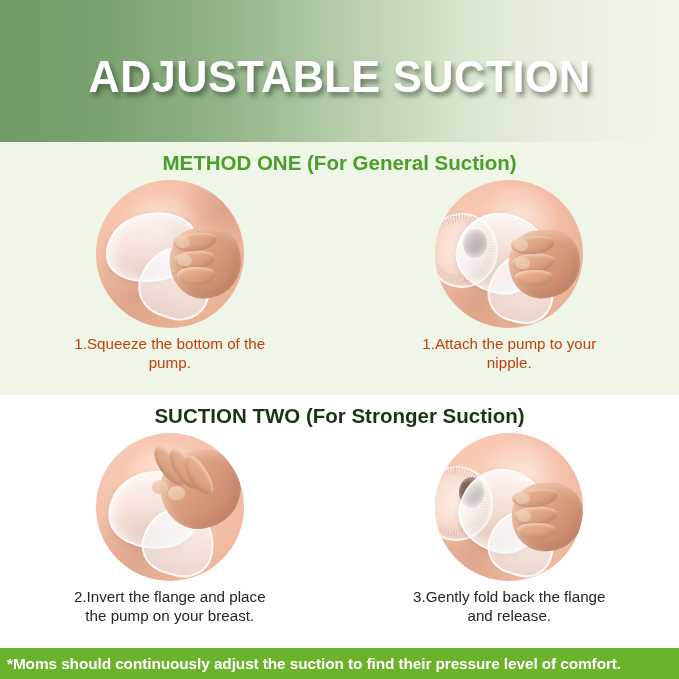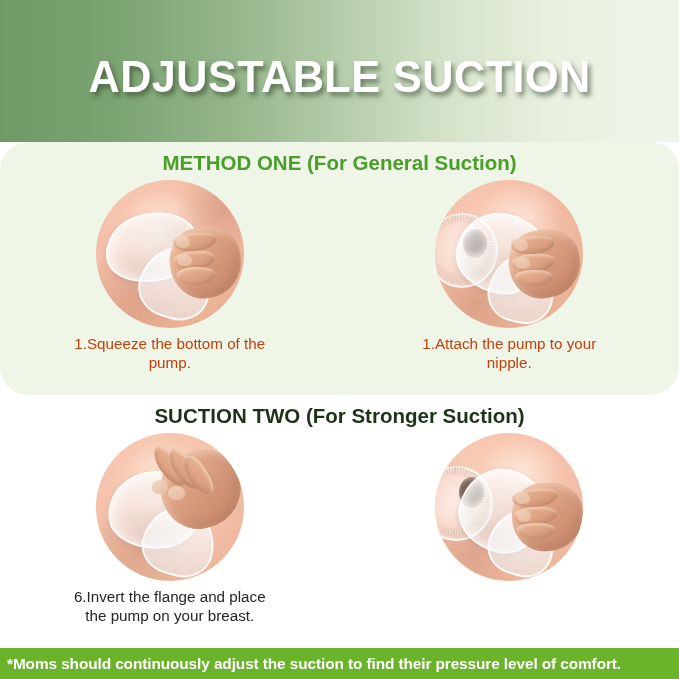--- a/index.html
+++ b/index.html
@@ -50,21 +50,20 @@
     white-space: nowrap;
     margin-top: 12px;
   }
 
   
   .method-section {
     position: relative;
     display: flex;
     flex-direction: column;
     align-items: center;
-    border-radius: 28px;
   }
   .section-one {
     background: #eff5e7;
     height: 253px;
   }
   .section-two {
     background: #ffffff;
     height: 253px;
   }
   .section-heading {
@@ -266,40 +265,41 @@
           <div class="skin-sh" style="left:-8%;top:48%;width:72%;height:66%;"></div>
           <div class="pump" style="left:8%;top:26%;width:62%;height:50%;transform:rotate(-6deg);"></div>
           <div class="pump-neck" style="left:32%;top:50%;width:46%;height:44%;transform:rotate(16deg);"></div>
           <div class="hand" style="left:44%;top:12%;width:54%;height:52%;transform:rotate(-16deg);"></div>
           <div class="finger" style="left:34%;top:16%;width:32%;height:13%;transform:rotate(54deg);"></div>
           <div class="finger" style="left:44%;top:18%;width:32%;height:13%;transform:rotate(56deg);"></div>
           <div class="finger" style="left:54%;top:22%;width:30%;height:13%;transform:rotate(58deg);"></div>
           <div class="nail" style="left:38%;top:32%;width:11%;height:9%;"></div>
           <div class="nail" style="left:49%;top:36%;width:11%;height:9%;"></div>
         </div>
-        <div class="caption caption-dark">6.Invert the flange and place the pump on your breast.</div>
+        <div class="caption caption-dark">2.Invert the flange and place the pump on your breast.</div>
       </div>
 
 
       <div class="step">
         <div class="photo-circle">
           <div class="skin-hi" style="left:28%;top:4%;width:60%;height:50%;"></div>
           <div class="skin-sh" style="left:-10%;top:50%;width:72%;height:64%;"></div>
           <div class="flange" style="left:-10%;top:22%;width:46%;height:48%;"></div>
           <div class="flange-ridges" style="left:-10%;top:22%;width:46%;height:48%;"></div>
           <div class="nipple" style="left:16%;top:30%;width:17%;height:21%;"></div>
           <div class="pump" style="left:16%;top:24%;width:56%;height:54%;transform:rotate(12deg);"></div>
           <div class="pump-neck" style="left:36%;top:52%;width:42%;height:42%;transform:rotate(18deg);"></div>
           <div class="hand" style="left:52%;top:34%;width:48%;height:46%;transform:rotate(-4deg);"></div>
           <div class="finger" style="left:52%;top:38%;width:31%;height:12%;transform:rotate(-6deg);"></div>
           <div class="finger" style="left:53%;top:50%;width:29%;height:12%;transform:rotate(-3deg);"></div>
           <div class="finger" style="left:55%;top:61%;width:26%;height:11%;transform:rotate(-1deg);"></div>
           <div class="nail" style="left:54%;top:40%;width:10%;height:8%;"></div>
           <div class="nail" style="left:55%;top:52%;width:10%;height:8%;"></div>
         </div>
+        <div class="caption caption-dark">3.Gently fold back the flange and release.</div>
       </div>
 
     </div>
   </div>
 
   <div class="footer-band">
     <div class="footer-text">*Moms should continuously adjust the suction to find their pressure level of comfort.</div>
   </div>
 
 </div>

